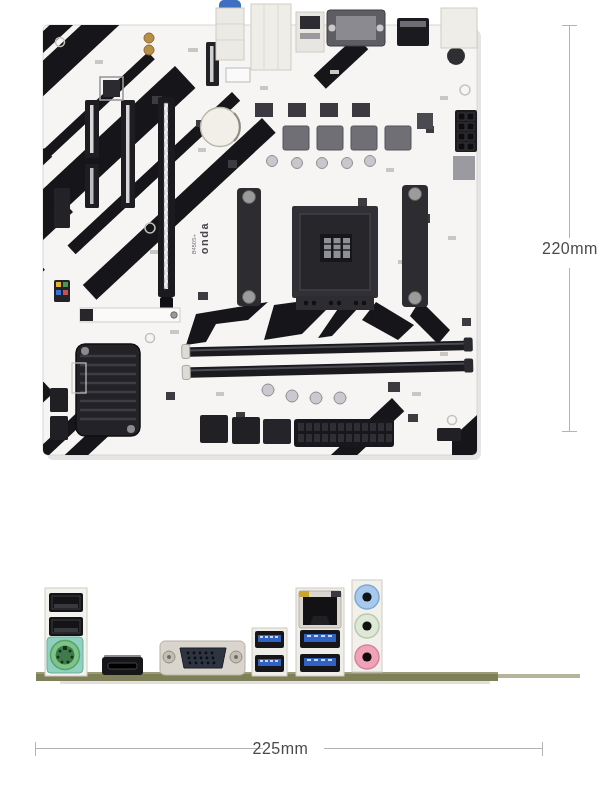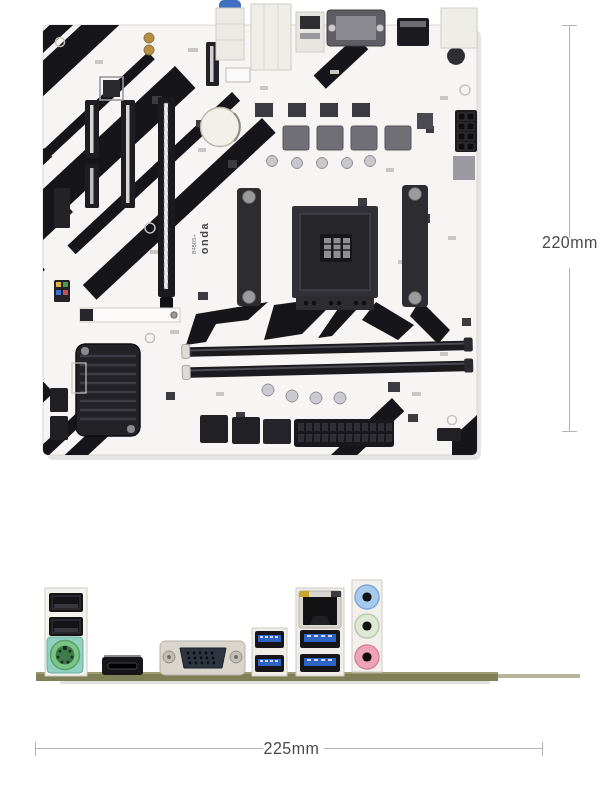--- a/index.html
+++ b/index.html
@@ -329,21 +329,21 @@
       </g>
       <rect x="441" y="8" width="36" height="40" fill="#efede8" stroke="#d0cdc6"></rect>
     </g>
   </svg>
 
   <div>
     <div class="dim-line" style="left:569px;top:26px;width:1px;height:212px;"></div>
     <div class="dim-line" style="left:569px;top:268px;width:1px;height:164px;"></div>
     <div class="dim-line" style="left:562px;top:25px;width:15px;height:1px;"></div>
     <div class="dim-line" style="left:562px;top:431px;width:15px;height:1px;"></div>
-    <div class="dim-label" style="left:539px;top:234px;width:62px;">220mm</div>
+    <div class="dim-label" style="left:539px;top:240px;width:62px;">220mm</div>
   </div>
 
   <svg style="left:0;top:570px" width="614" height="125" viewBox="0 570 614 125">
 
     <g>
       <rect x="36" y="672" width="462" height="9" fill="#7f7f58"></rect>
       <rect x="36" y="672" width="462" height="2" fill="#9c9c74"></rect>
       <rect x="498" y="674" width="82" height="4" fill="#a3a37f" opacity="0.8"></rect>
       <rect x="60" y="681" width="430" height="3" fill="#000" opacity="0.12"></rect>
     </g>
@@ -478,16 +478,16 @@
         <circle cx="367" cy="657" r="4.6" fill="#14090c"></circle>
       </g>
     </g>
   </svg>
 
   <div>
     <div class="dim-line" style="left:36px;top:748px;width:227px;height:1px;"></div>
     <div class="dim-line" style="left:324px;top:748px;width:218px;height:1px;"></div>
     <div class="dim-line" style="left:35px;top:742px;width:1px;height:14px;"></div>
     <div class="dim-line" style="left:542px;top:742px;width:1px;height:14px;"></div>
-    <div class="dim-label" style="left:260px;top:740px;width:63px;">225mm</div>
+    <div class="dim-label" style="left:249px;top:740px;width:63px;">225mm</div>
   </div>
 
 </div>
 
 </body></html>

